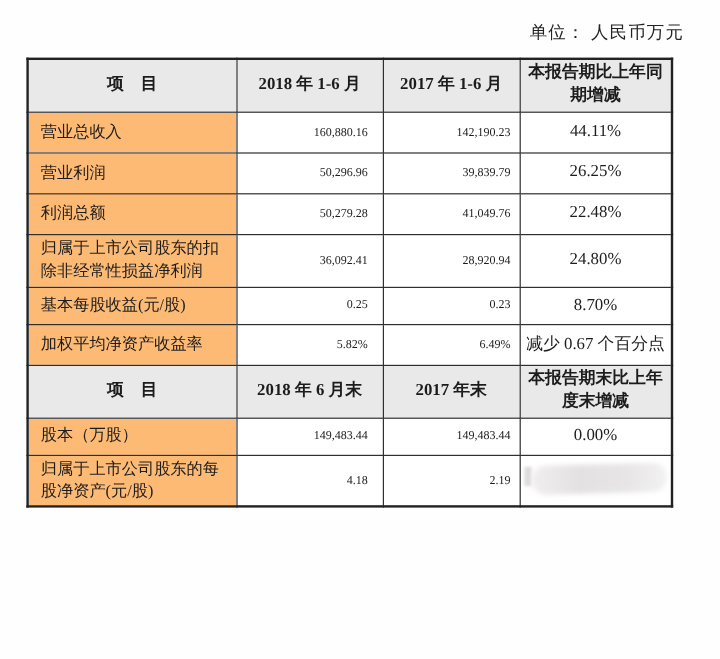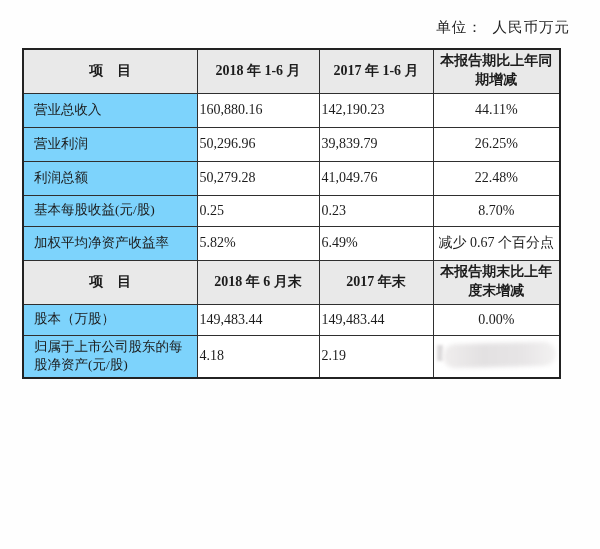--- a/index.html
+++ b/index.html
@@ -20,21 +20,20 @@
     inset: 0;
     background: #fefefe;
   }
   .unit-label {
     position: absolute;
     top: 18px;
     right: 30px;
     font-size: 14.5px;
     letter-spacing: 1px;
     color: #222;
-    font-family: Liberation Mono, monospace;
   }
   table.report {
     position: absolute;
     left: 22px;
     top: 48px;
     width: 537px;
     border-collapse: collapse;
     table-layout: fixed;
     border: 2px solid #222;
   }
@@ -45,30 +44,30 @@
   }
   th.hdr {
     background: #e9e9e9;
     font-weight: bold;
     font-size: 14px;
     text-align: center;
     padding: 2px 4px;
     line-height: 1.35;
   }
   td.item {
-    background: #7dd3fc;
+    background: #fdba74;
     text-align: left;
     font-size: 13.5px;
     padding: 2px 6px 2px 10px;
     line-height: 1.4;
   }
   td.num {
     background: #ffffff;
-    text-align: left;
-    font-size: 14px;
+    text-align: right;
+    font-size: 10px;
     padding: 2px 12px 2px 2px;
   }
   td.num.tight {
     padding-right: 7px;
     margin-left: 40px;
   }
   td.pct {
     background: #ffffff;
     text-align: center;
     font-size: 14px;
@@ -146,20 +145,26 @@
     </tr>
 
     <tr class="rh-s">
       <td class="item">利润总额</td>
       <td class="num">50,279.28</td>
       <td class="num tight">41,049.76</td>
       <td class="pct">22.48%</td>
     </tr>
 
 
+    <tr class="rh-d">
+      <td class="item">归属于上市公司股东的扣除非经常性损益净利润</td>
+      <td class="num">36,092.41</td>
+      <td class="num tight">28,920.94</td>
+      <td class="pct">24.80%</td>
+    </tr>
 
     <tr class="rh-xs">
       <td class="item">基本每股收益(元/股)</td>
       <td class="num">0.25</td>
       <td class="num tight">0.23</td>
       <td class="pct">8.70%</td>
     </tr>
 
     <tr class="rh-s">
       <td class="item">加权平均净资产收益率</td>

